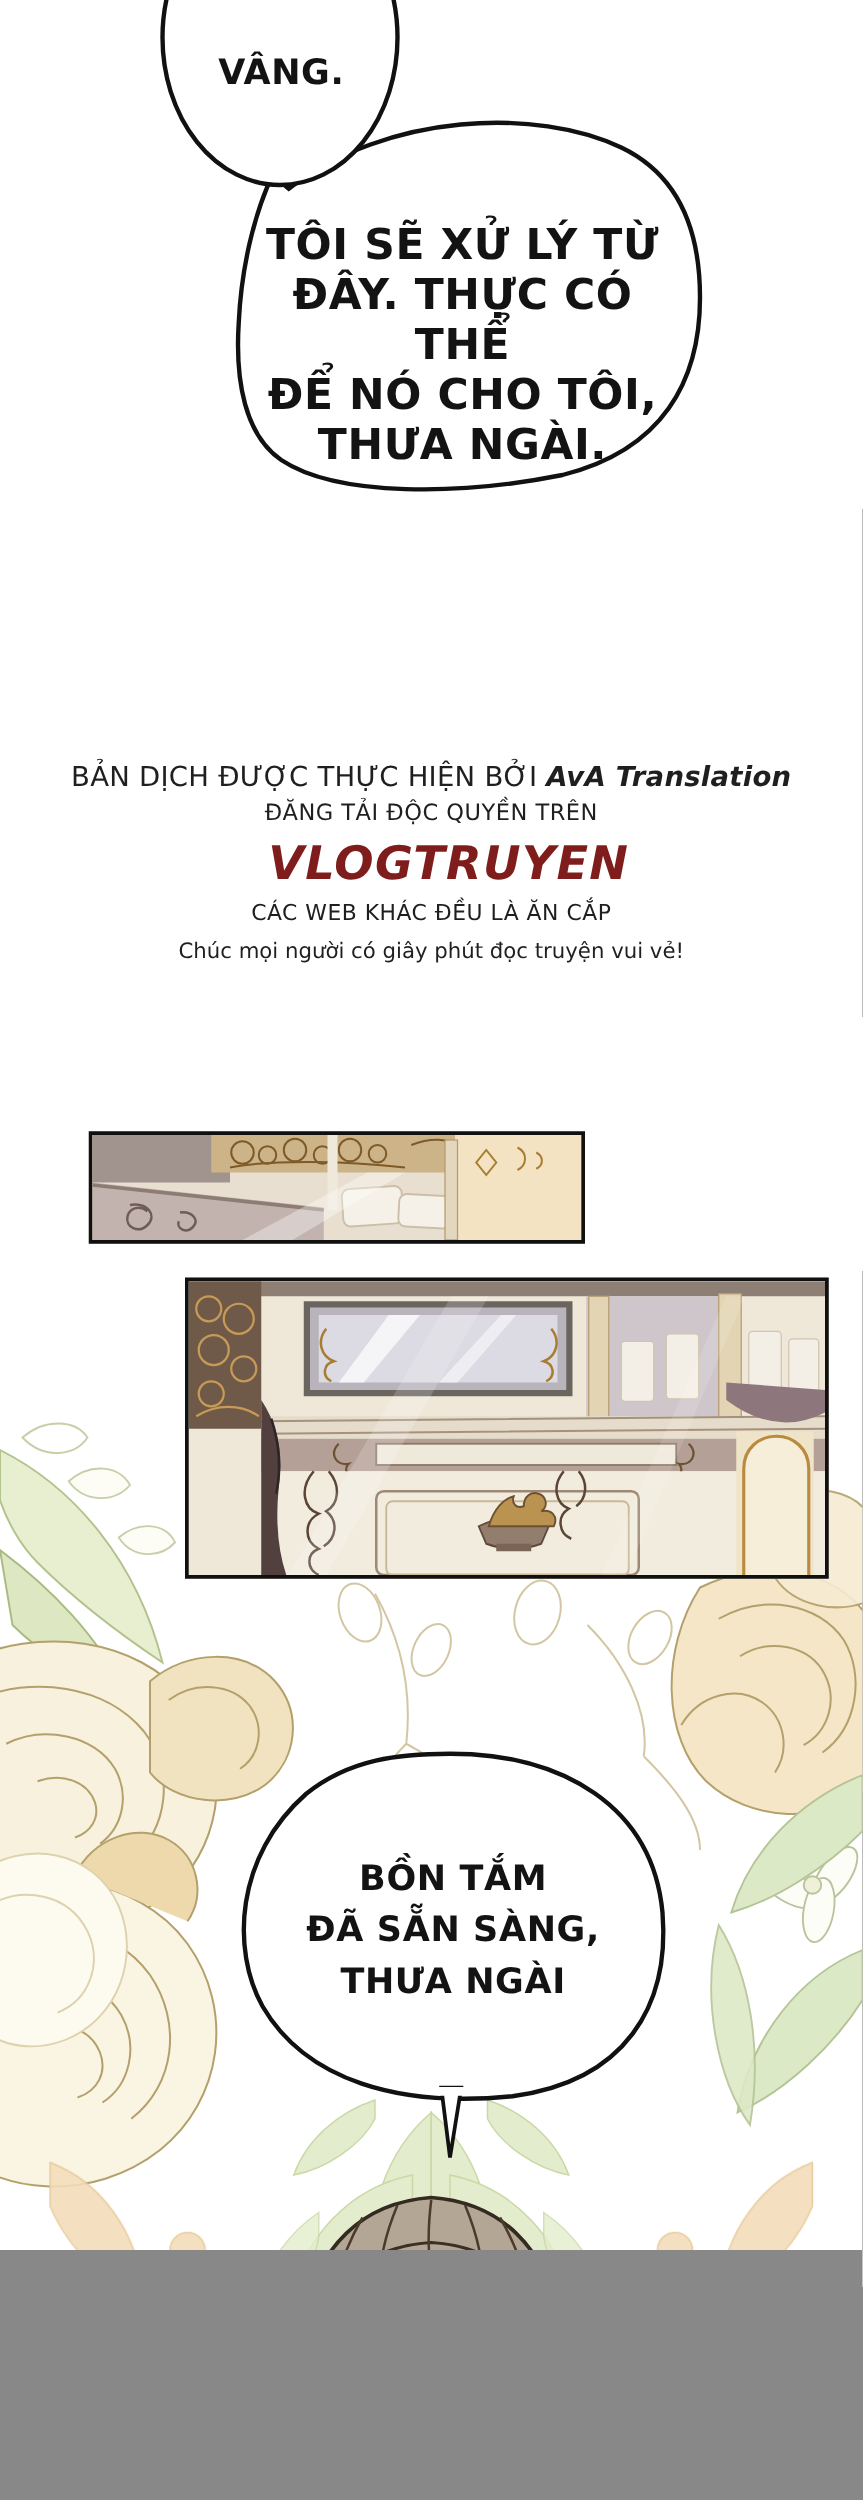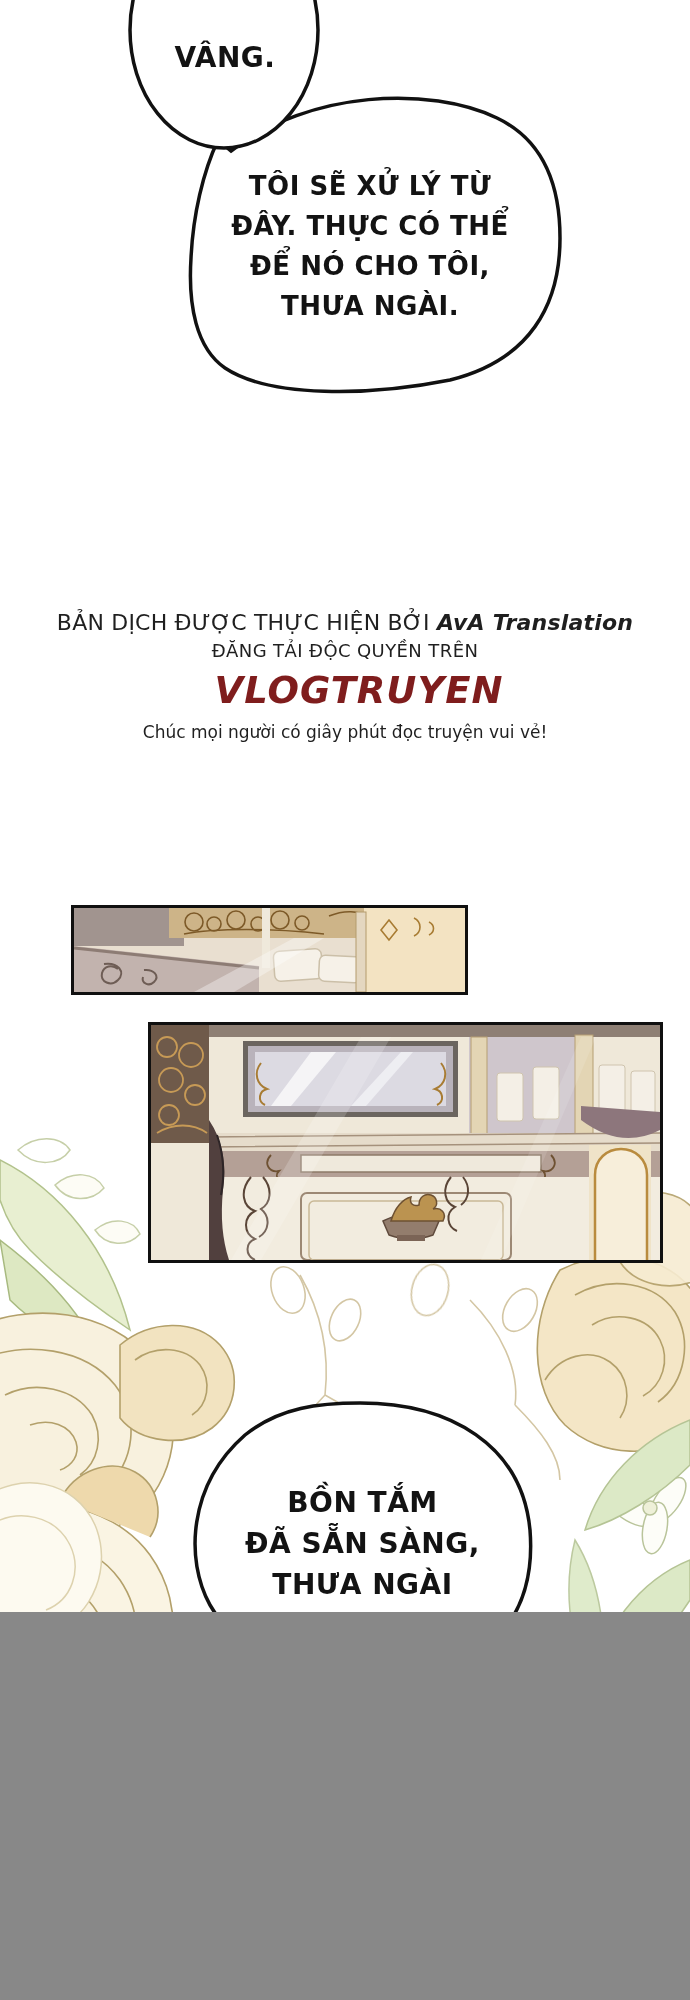--- a/index.html
+++ b/index.html
@@ -1,18 +1,18 @@
 <!DOCTYPE html>
 <html><head>
 <meta charset="utf-8">
 <style>
   html,body{margin:0;padding:0;background:#888;}
   .page{
     position:relative;
-    width:690px;height:1612px;
+    width:690px;height:1800px;
     margin:0 auto;
     background:#ffffff;
     overflow:hidden;
     font-family:"DejaVu Sans",sans-serif;
     color:#111;
   }
   .layer{position:absolute;left:0;top:0;}
   
   .panel{
     position:absolute;
@@ -28,21 +28,21 @@
   .bubble-text{
     position:absolute;
     z-index:5;
     text-align:center;
     font-weight:700;
     color:#131313;
     letter-spacing:.5px;
     line-height:40px;
   }
   #bubble1-text{left:140px;top:38px;width:170px;font-size:28px;}
-  #bubble2-text{left:200px;top:166px;width:340px;font-size:26px;line-height:40px;}
+  #bubble2-text{left:200px;top:176px;width:340px;font-size:34px;line-height:40px;}
   #bubble3-text{left:200px;top:1482px;width:325px;font-size:28px;line-height:41px;}
   
   .credits{
     position:absolute;
     left:0;top:610px;width:690px;
     z-index:4;
     text-align:center;
     color:#1f1f1f;
   }
   .credits .l1{font-size:22px;letter-spacing:.2px;}
@@ -297,20 +297,21 @@
   <div class="bubble-text" id="bubble3-text">
     <div>BỒN TẮM</div>
     <div>ĐÃ SẴN SÀNG,</div>
     <div>THƯA NGÀI</div>
   </div>
 
   <div class="credits">
     <div class="l1"><span>BẢN DỊCH ĐƯỢC THỰC HIỆN BỞI </span><span class="brand">AvA Translation</span></div>
     <div class="l2">ĐĂNG TẢI ĐỘC QUYỀN TRÊN</div>
     <div class="site">VLOGTRUYEN</div>
+    <div class="l4">CÁC WEB KHÁC ĐỀU LÀ ĂN CẮP</div>
     <div class="l5">Chúc mọi người có giây phút đọc truyện vui vẻ!</div>
   </div>
 
   <svg class="svg-abs" style="left:190px;top:1750px;z-index:2" width="320" height="250" viewBox="0 0 320 250">
 
     <path d="M155 8 C100 12 62 48 55 105 C52 130 52 150 54 172 L54 250 L256 250 L256 172
              C258 150 258 130 255 105 C248 48 210 12 155 8 Z" fill="#b4a694" stroke="#332a20" stroke-width="3"></path>
 
     <path d="M72 122 C75 96 92 82 112 78 C140 72 170 72 198 78 C218 82 235 96 238 122
              L238 198 C238 226 222 244 198 250 L112 250 C88 244 72 226 72 198 Z" fill="#eec4a2" stroke="#33291f" stroke-width="3"></path>

